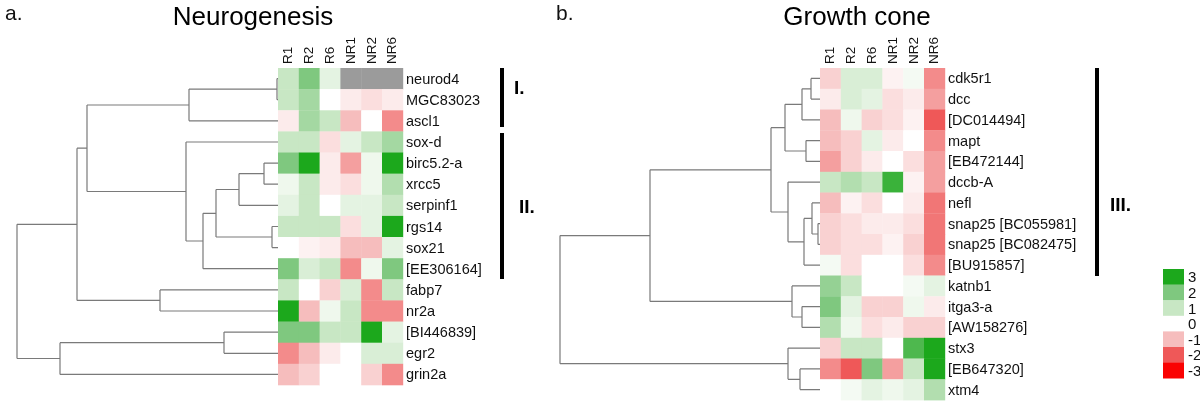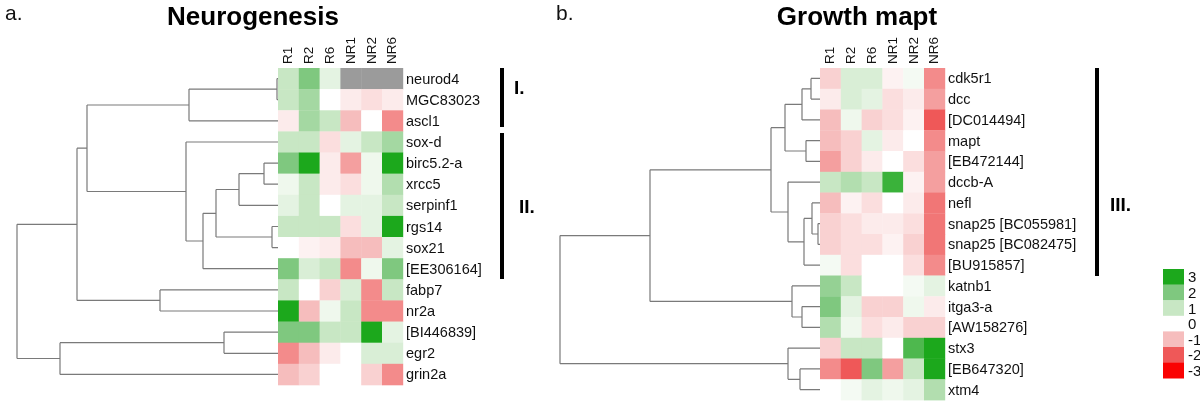--- a/index.html
+++ b/index.html
@@ -7,21 +7,21 @@
     position:relative;width:1200px;height:402px;background:#ffffff;overflow:hidden;
     font-family:"Liberation Sans", sans-serif;
   }
   .panel-letter{
     position:absolute;top:1px;font-size:21px;color:#111;
   }
   #letter-a{left:5px;}
   #letter-b{left:556px;}
   .panel-title{
     position:absolute;top:1px;width:330px;text-align:center;
-    font-size:26px;font-weight:bold;color:#000;letter-spacing:0px;
+    font-size:26px;font-weight:normal;color:#000;letter-spacing:0px;
   }
   #title-a{left:88px;}
   #title-b{left:692px;}
   .bracket{position:absolute;width:4px;background:#000;}
   #bracket-i{left:500px;top:68px;height:59px;}
   #bracket-ii{left:500px;top:133px;height:146px;}
   #bracket-iii{left:1095px;top:68px;height:208px;}
   .group-label{position:absolute;font-size:19px;font-weight:bold;color:#000;}
   #group-label-i{left:514px;top:77px;}
   #group-label-ii{left:519px;top:196px;}
@@ -30,21 +30,21 @@
 </style>
 </head>
 <body>
 
 <div id="figure">
 
   <div id="letter-a" class="panel-letter">a.</div>
   <div id="title-a" class="panel-title">Neurogenesis</div>
 
   <div id="letter-b" class="panel-letter">b.</div>
-  <div id="title-b" class="panel-title">Growth mapt</div>
+  <div id="title-b" class="panel-title">Growth cone</div>
 
   <div id="bracket-i" class="bracket"></div>
   <div id="bracket-ii" class="bracket"></div>
   <div id="bracket-iii" class="bracket"></div>
 
   <div id="group-label-i" class="group-label">I.</div>
   <div id="group-label-ii" class="group-label">II.</div>
   <div id="group-label-iii" class="group-label">III.</div>
 
   <svg id="chart-svg" width="1200" height="402" xmlns="http://www.w3.org/2000/svg">

